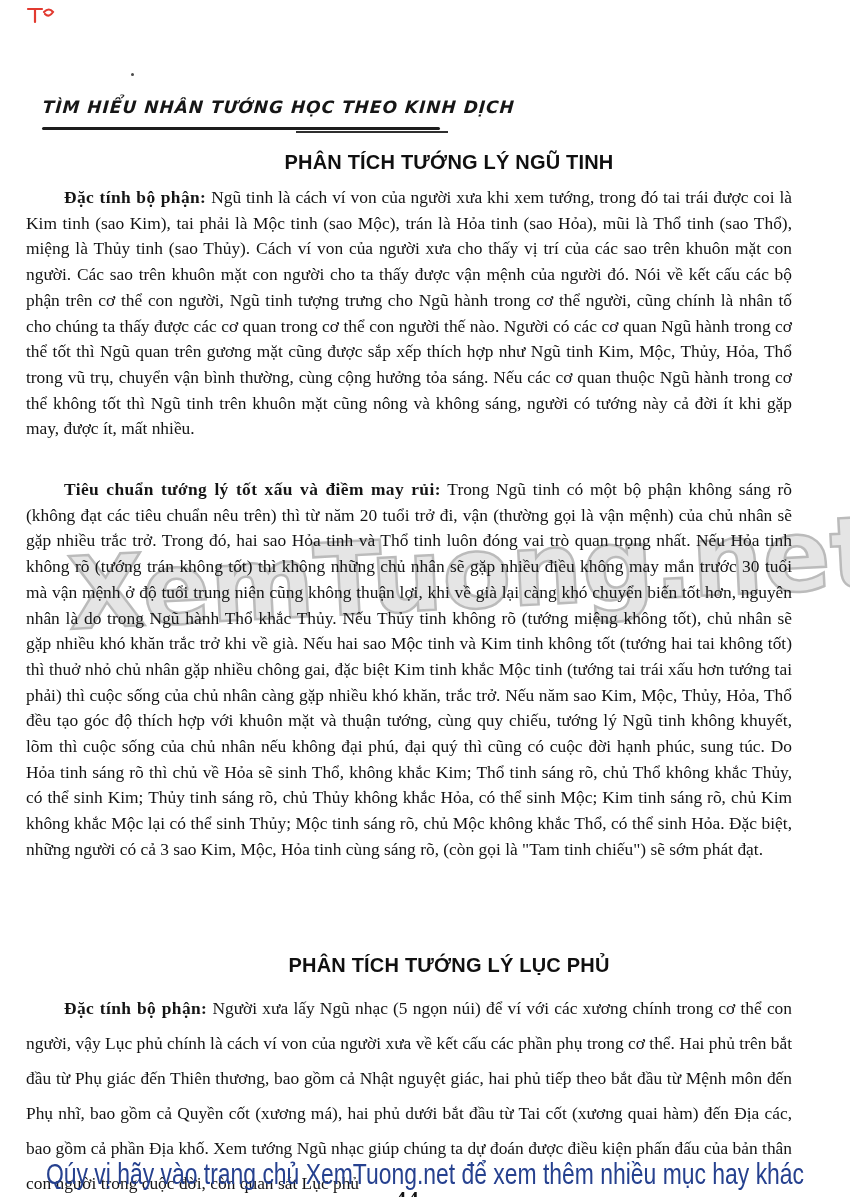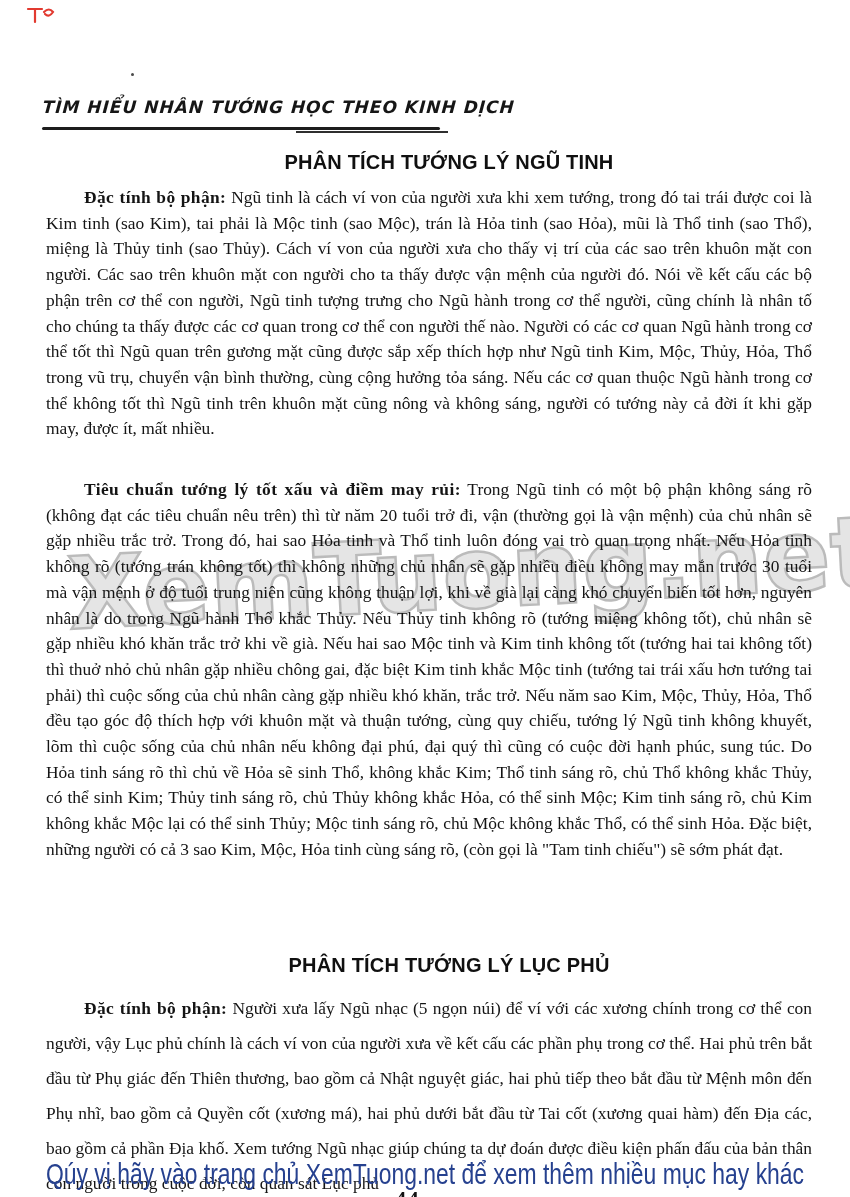--- a/index.html
+++ b/index.html
@@ -33,21 +33,21 @@
     text-align:center;
     font-family:"Liberation Sans","DejaVu Sans",sans-serif;
     font-weight:800;font-size:20px;letter-spacing:0.2px;
     color:#101010;
     margin-left:24px;
   }
   #title-1{top:151px;}
   #title-2{top:954px;}
   
   .para{
-    position:absolute;left:46px;width:766px;margin:0;
+    position:absolute;left:26px;width:766px;margin:0;
     text-align:justify;
     font-size:17.4px;line-height:25.7px;
     text-indent:38px;
     color:#141414;
   }
   .para .lead{font-weight:bold;letter-spacing:0.4px;}
   #para-1{top:185px;}
   #para-2{top:477px;font-family:Liberation Serif, serif;}
   #para-3{top:991px;line-height:35px;}
   

